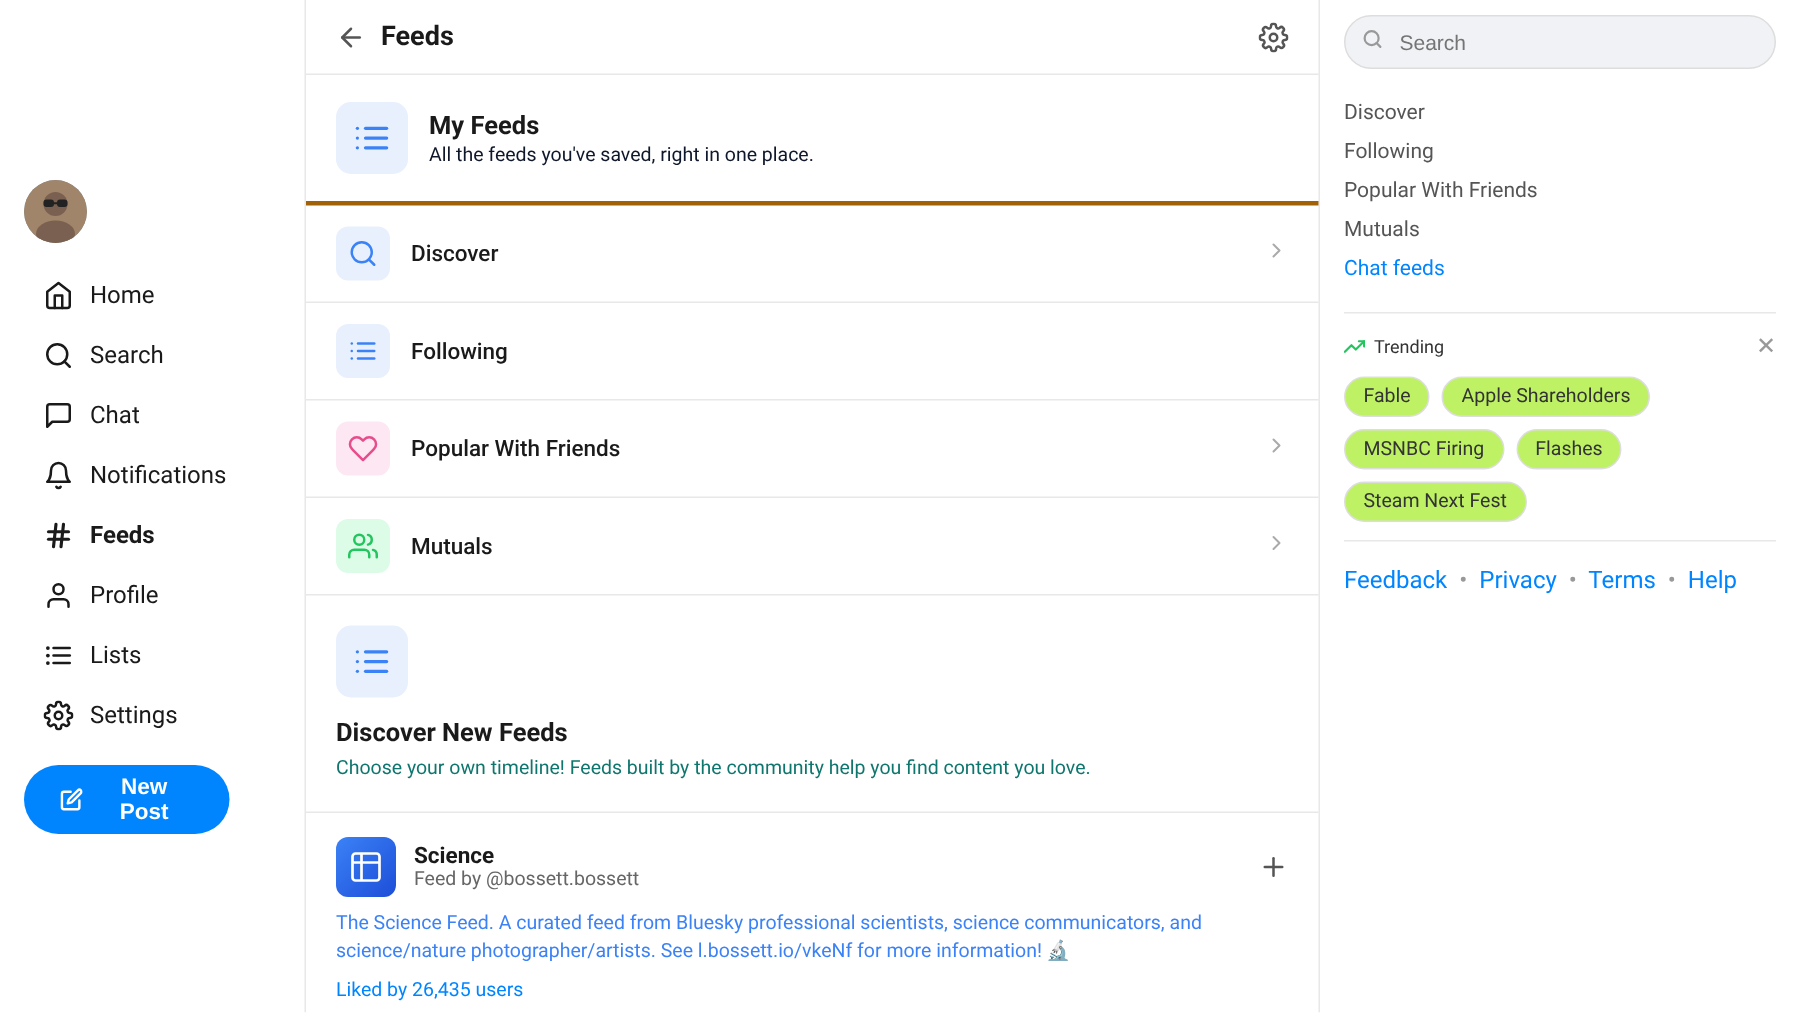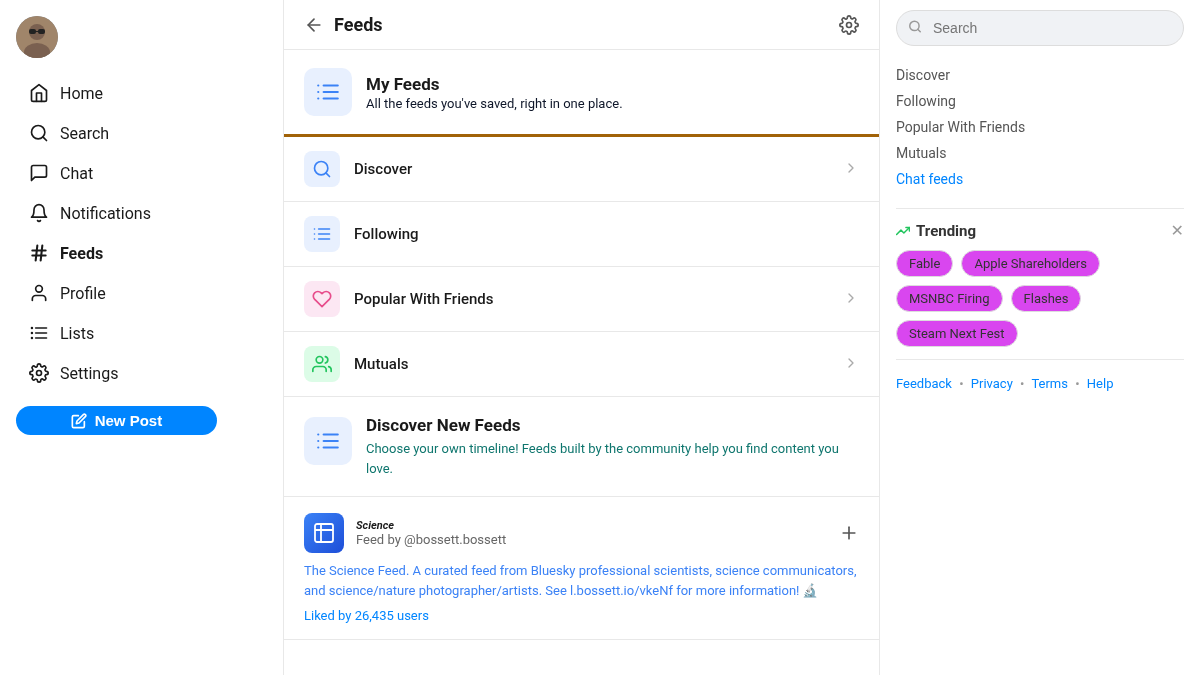--- a/index.html
+++ b/index.html
@@ -1,20 +1,20 @@
 <!DOCTYPE html>
 <html><head>
   <meta charset="utf-8">
   <style>
     * { box-sizing: border-box; margin: 0; padding: 0; }
     body { font-family: -apple-system, BlinkMacSystemFont, 'Segoe UI', Roboto, sans-serif; background: #fff; color: #1a1a1a; font-size: 14px; }
     .layout { display: flex; height: 675px; width: 1200px; overflow: hidden; }
 
     
-    .sidebar { width: 284px; padding: 16px 16px; display: flex; flex-direction: column; align-items: flex-start; border-right: 1px solid #e8e8e8; }
+    .sidebar { width: 204px; padding: 16px 16px; display: flex; flex-direction: column; align-items: flex-start; border-right: 1px solid #e8e8e8; justify-content: center; }
     .avatar { width: 42px; height: 42px; border-radius: 50%; background: #888; overflow: hidden; margin-bottom: 16px; display: flex; align-items: center; justify-content: center; }
     .avatar svg { width: 42px; height: 42px; }
     .nav-item { display: flex; align-items: center; gap: 10px; padding: 8px 12px; border-radius: 24px; cursor: pointer; font-size: 16px; width: 100%; color: #1a1a1a; text-decoration: none; margin-bottom: 2px; }
     .nav-item.active { font-weight: 700; }
     .nav-icon { width: 22px; height: 22px; display: flex; align-items: center; justify-content: center; flex-shrink: 0; }
     .new-post-btn { display: flex; align-items: center; gap: 8px; background: #0085ff; color: #fff; border: none; border-radius: 24px; padding: 6px 24px; font-size: 15px; font-weight: 600; cursor: pointer; margin-top: 12px; width: 80%; justify-content: center; }
 
     
     .main { flex: 1; overflow-y: auto; border-right: 1px solid #e8e8e8; }
     .main-header { display: flex; align-items: center; justify-content: space-between; padding: 14px 20px; border-bottom: 1px solid #e8e8e8; }
@@ -29,57 +29,57 @@
     .my-feeds-text h2 { font-size: 17px; font-weight: 700; }
     .my-feeds-text p { font-size: 13px; color: #0f172a; margin-top: 2px; }
 
     
     .feed-row { display: flex; align-items: center; gap: 14px; padding: 14px 20px; border-bottom: 1px solid #e8e8e8; cursor: pointer; }
     .feed-row-icon { width: 36px; height: 36px; border-radius: 8px; display: flex; align-items: center; justify-content: center; flex-shrink: 0; }
     .feed-row-label { font-size: 15px; font-weight: 500; flex: 1; }
     .feed-row-chevron { color: #aaa; }
 
     
-    .discover-section { display: flex; align-items: flex-start; gap: 14px; padding: 18px 20px; border-bottom: 1px solid #e8e8e8; }
+    .discover-section { display: flex; align-items: flex-start; gap: 14px; padding: 18px 20px; border-bottom: 1px solid #e8e8e8; flex-direction: column; }
     .discover-section-icon { width: 48px; height: 48px; border-radius: 10px; background: #e8f0fe; display: flex; align-items: center; justify-content: center; flex-shrink: 0; margin-top: 2px; }
     .discover-section-text h3 { font-size: 17px; font-weight: 700; }
     .discover-section-text p { font-size: 13px; color: #0f766e; margin-top: 4px; line-height: 1.5; }
 
     
     .search-feeds { margin: 12px 20px; position: relative; }
     .search-feeds input { width: 100%; padding: 9px 14px 9px 36px; border: 1px solid #ddd; border-radius: 20px; font-size: 14px; background: #f7f7f7; color: #333; outline: none; }
     .search-feeds .search-icon-inner { position: absolute; left: 12px; top: 50%; transform: translateY(-50%); color: #999; }
 
     
     .feed-card { padding: 16px 20px; border-bottom: 1px solid #e8e8e8; }
     .feed-card-header { display: flex; align-items: center; justify-content: space-between; margin-bottom: 8px; }
     .feed-card-info { display: flex; align-items: center; gap: 12px; }
     .feed-card-avatar { width: 40px; height: 40px; border-radius: 8px; flex-shrink: 0; }
-    .feed-card-name { font-size: 11px; font-weight: 700; font-style: italic; }
+    .feed-card-name { font-size: 15px; font-weight: 700; }
     .feed-card-handle { font-size: 13px; color: #666; }
     .feed-card-add { background: none; border: none; cursor: pointer; color: #555; font-size: 20px; display: flex; align-items: center; }
     .feed-card-desc { font-size: 13px; color: #3b82f6; line-height: 1.5; margin-bottom: 8px; }
     .feed-card-likes { font-size: 13px; color: #0085ff; cursor: pointer; }
 
     
     .right-panel { width: 320px; padding: 10px 16px; overflow-y: auto; }
     .right-search { position: relative; margin-bottom: 16px; }
     .right-search input { width: 100%; padding: 9px 14px 9px 36px; border: 1px solid #ddd; border-radius: 20px; font-size: 14px; background: #f0f2f5; color: #333; outline: none; }
     .right-search .search-icon-inner { position: absolute; left: 12px; top: 50%; transform: translateY(-50%); color: #999; }
     .right-links { margin-bottom: 16px; }
     .right-link { display: block; font-size: 14px; color: #555; text-decoration: none; padding: 5px 0; cursor: pointer; }
     .right-link.active { color: #0085ff; }
     .right-divider { border: none; border-top: 1px solid #e8e8e8; margin: 12px 0; }
     .trending-section { }
     .trending-header { display: flex; align-items: center; justify-content: space-between; margin-bottom: 10px; }
-    .trending-title { display: flex; align-items: center; gap: 6px; font-size: 15px; font-weight: 700; color: #333; }
+    .trending-title { display: flex; align-items: center; gap: 6px; font-size: 12px; font-weight: 400; color: #333; }
     .trending-close { background: none; border: none; cursor: pointer; color: #999; font-size: 16px; }
     .trending-tags { display: flex; flex-wrap: wrap; gap: 8px; }
-    .trending-tag { background: #d946ef; border: 1px solid #ddd; border-radius: 16px; padding: 5px 12px; font-size: 13px; color: #333; cursor: pointer; }
-    .footer-links { margin-top: 16px; font-size: 13px; color: #999; }
+    .trending-tag { background: #bef264; border: 1px solid #ddd; border-radius: 16px; padding: 5px 12px; font-size: 13px; color: #333; cursor: pointer; }
+    .footer-links { margin-top: 16px; font-size: 16px; color: #999; }
     .footer-links a { color: #0085ff; text-decoration: none; cursor: pointer; }
     .footer-sep { margin: 0 4px; }
 
     
     .science-avatar { background: linear-gradient(135deg, #3b82f6, #1d4ed8); }
 
     
     .main::-webkit-scrollbar { width: 6px; }
     .main::-webkit-scrollbar-thumb { background: #ddd; border-radius: 3px; }
   </style>

